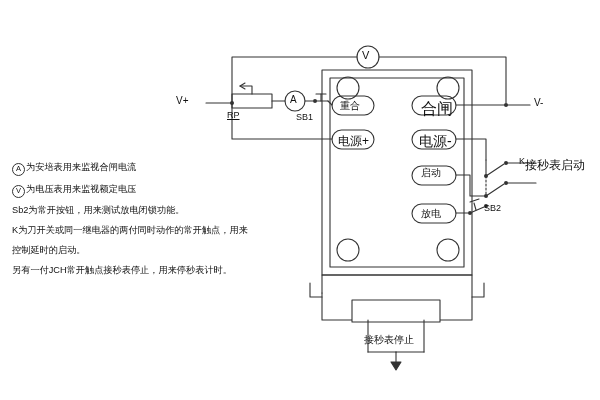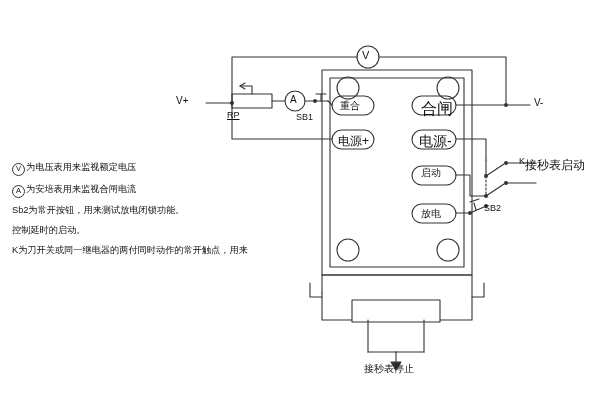--- a/index.html
+++ b/index.html
@@ -151,23 +151,24 @@
 
   <div class="lbl" style="left:340px;top:99px;font-size:10px;text-align:right;">重合</div>
   <div class="lbl" style="left:338px;top:133px;font-size:12px;">电源+</div>
 
   <div class="lbl" style="left:421px;top:99px;font-size:16px;">合闸</div>
   <div class="lbl" style="left:419px;top:133px;font-size:14px;">电源-</div>
   <div class="lbl" style="left:421px;top:166px;font-size:10px;">启动</div>
   <div class="lbl" style="left:421px;top:207px;font-size:10px;">放电</div>
 
   <div class="lbl" style="left:525px;top:157px;font-size:12px;">接秒表启动</div>
-  <div class="lbl" style="left:364px;top:333px;font-size:10px;margin-top:29px;">接秒表停止</div>
+  <div class="lbl" style="left:364px;top:333px;font-size:10px;">接秒表停止</div>
 
   <div class="notes">
+    <div class="line"><span class="inl-icon">A</span><span>为安培表用来监视合闸电流</span></div>
     <div class="line"><span class="inl-icon">V</span><span>为电压表用来监视额定电压</span></div>
-    <div class="line"><span class="inl-icon">A</span><span>为安培表用来监视合闸电流</span></div>
     <div class="line">Sb2为常开按钮，用来测试放电闭锁功能。</div>
+    <div class="line">K为刀开关或同一继电器的两付同时动作的常开触点，用来</div>
     <div class="line">控制延时的启动。</div>
-    <div class="line">K为刀开关或同一继电器的两付同时动作的常开触点，用来</div>
+    <div class="line">另有一付JCH常开触点接秒表停止，用来停秒表计时。</div>
   </div>
 
 </div>
 
 </body></html>

